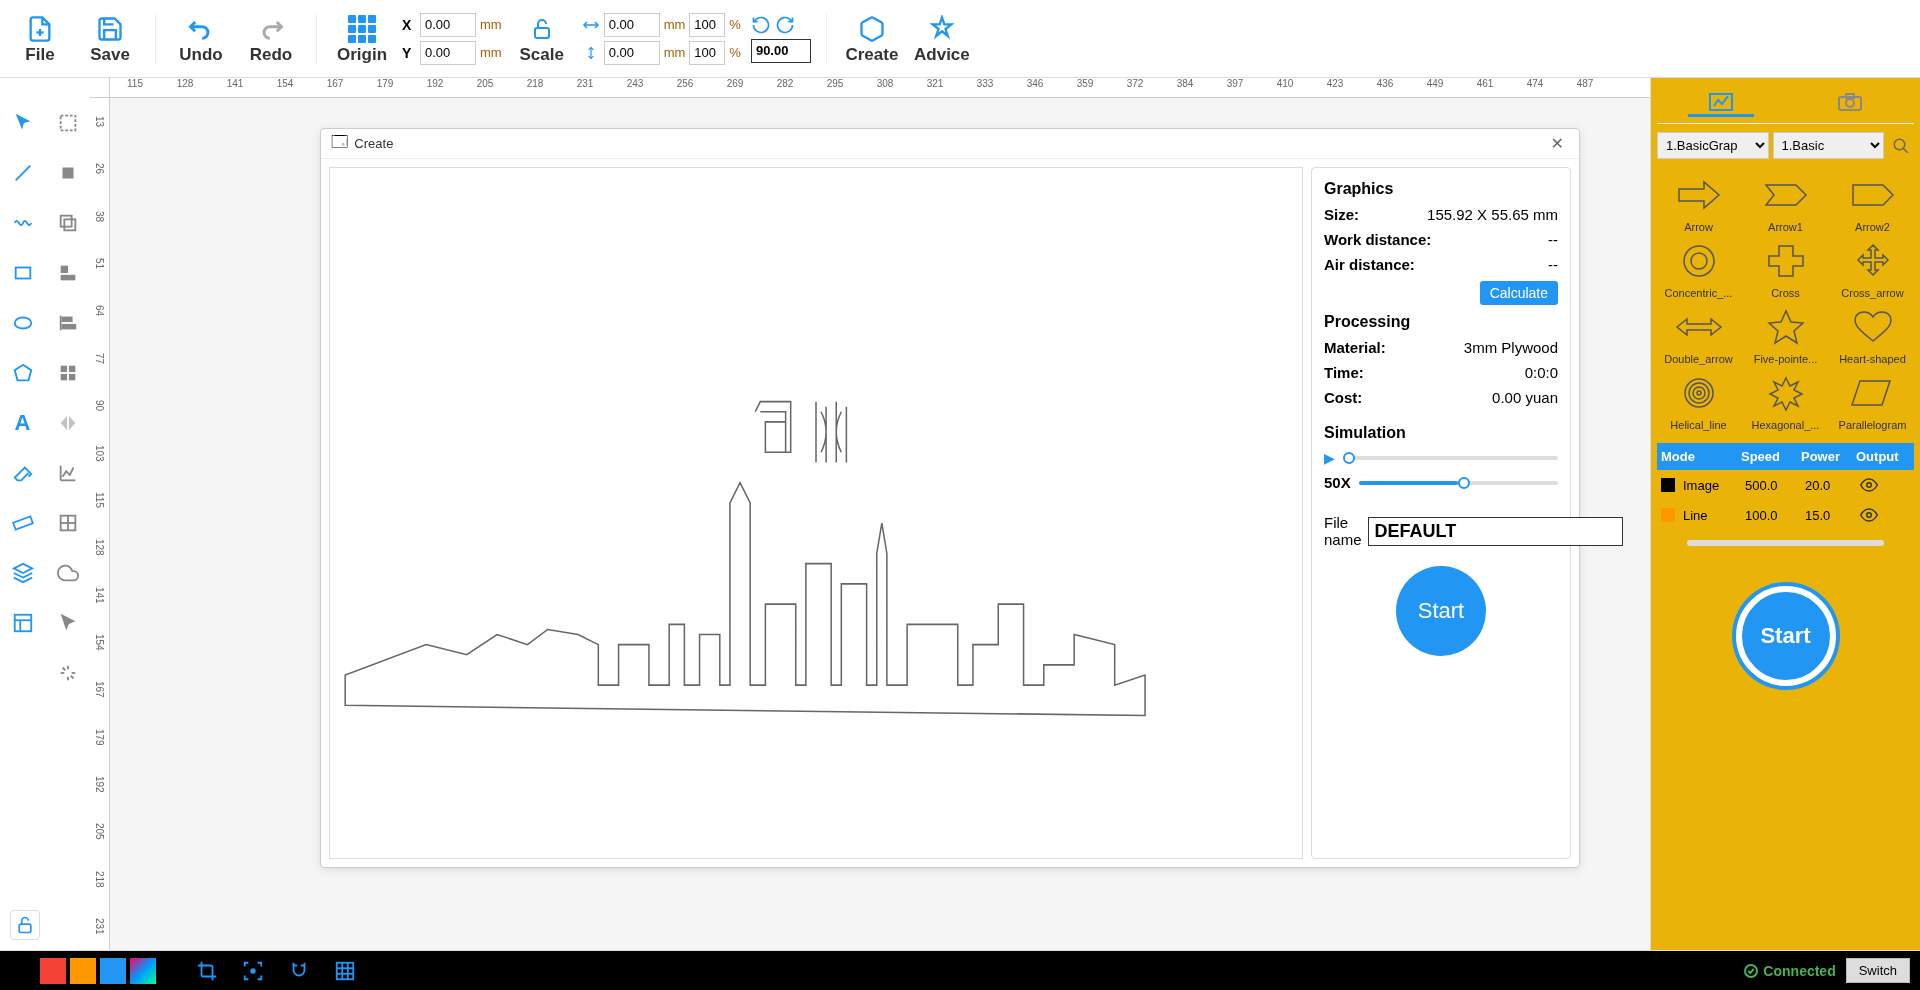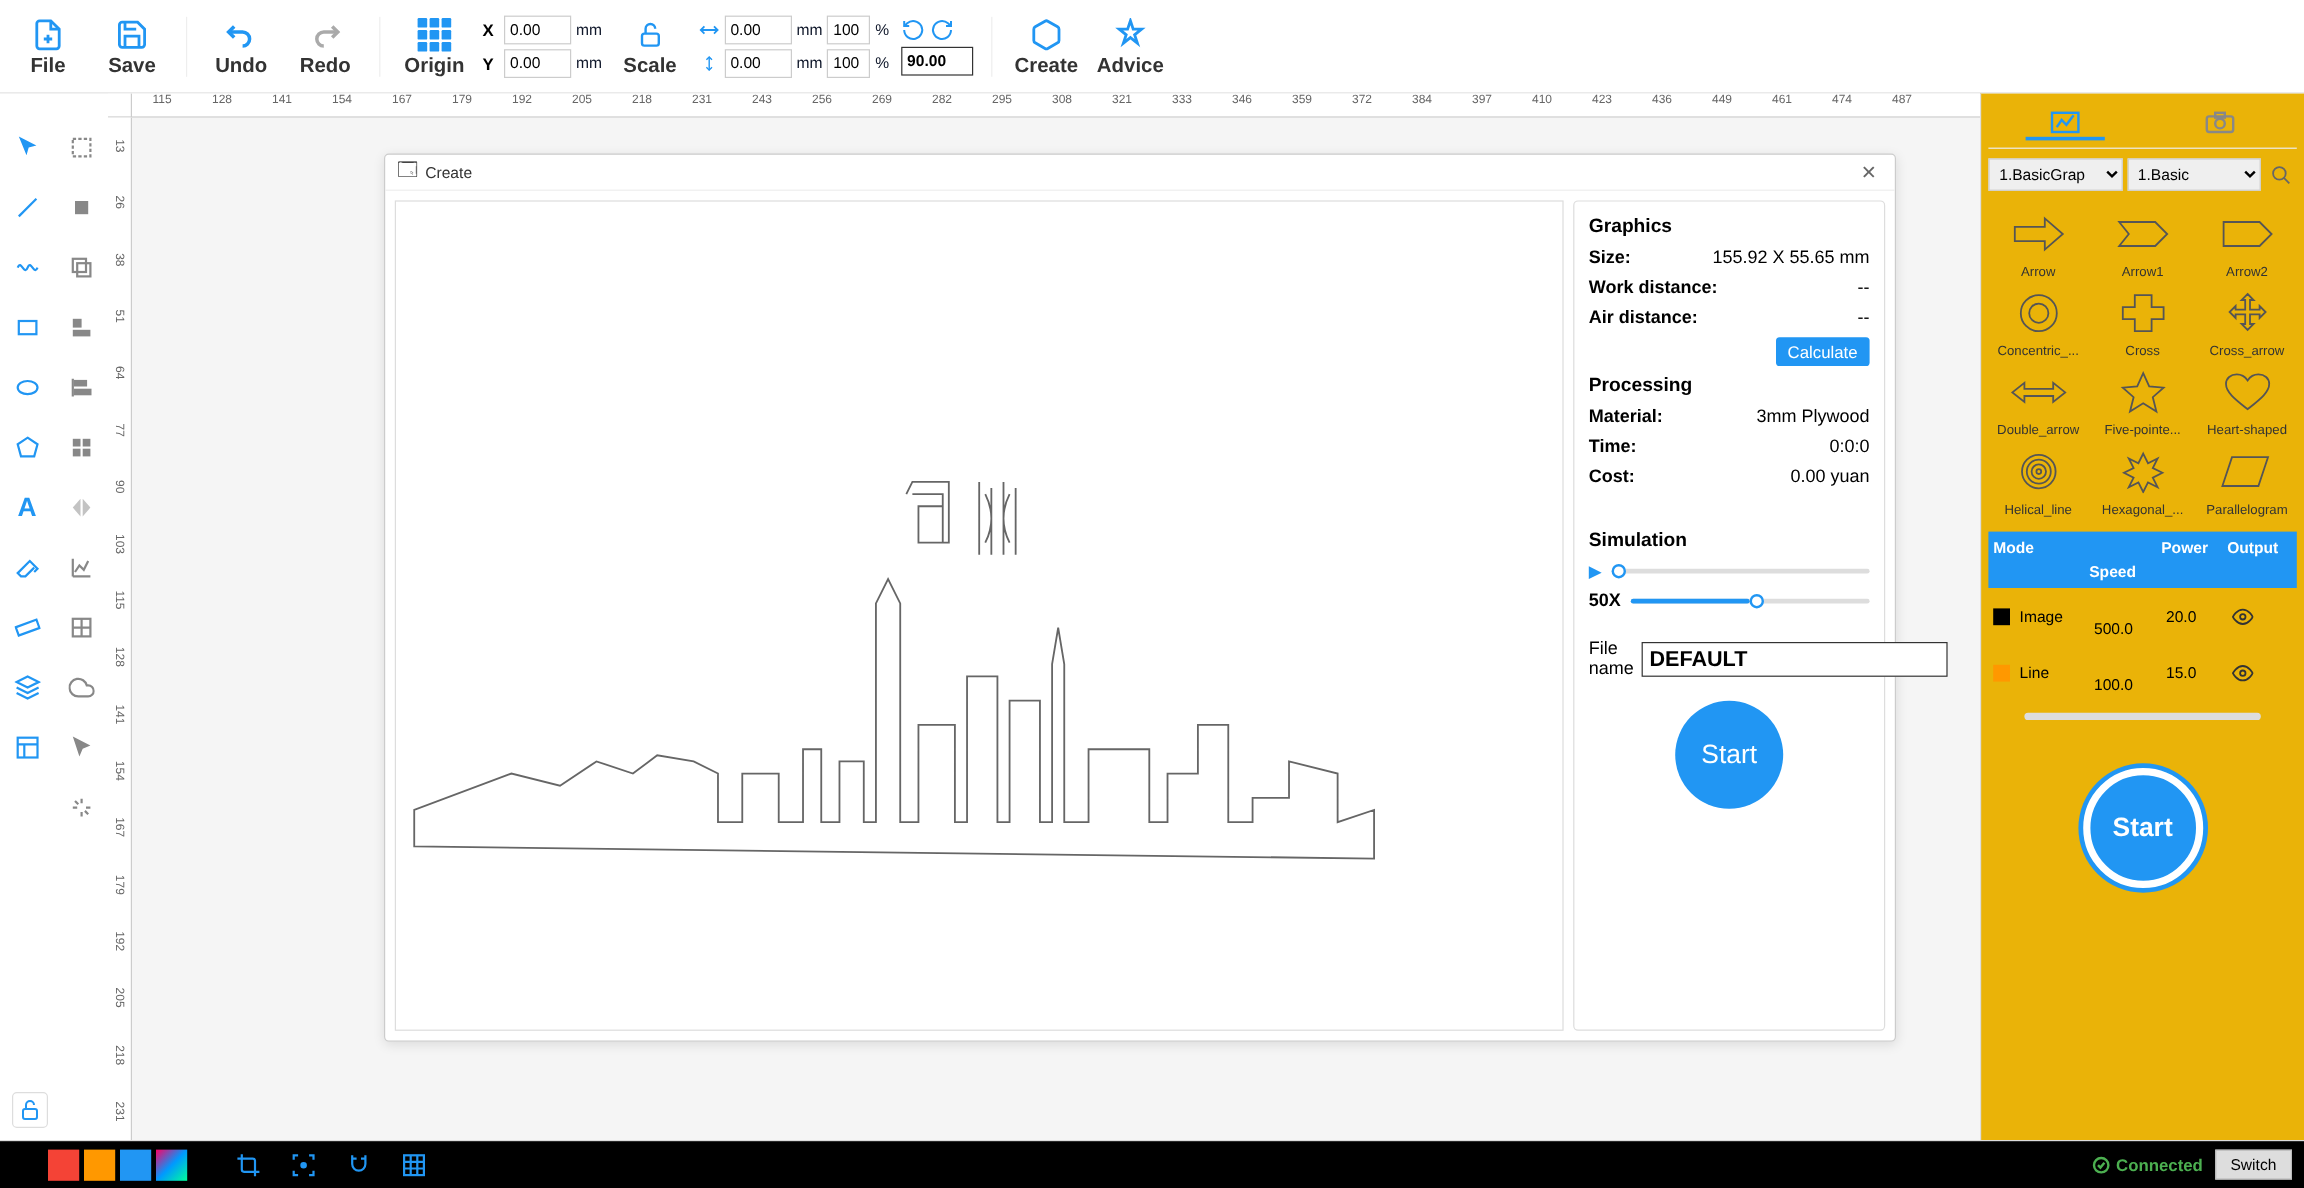--- a/index.html
+++ b/index.html
@@ -8,21 +8,21 @@
 
 .top-toolbar { background: #fff; height: 78px; display: flex; align-items: center; padding: 0 10px; border-bottom: 1px solid #ddd; gap: 10px; }
 .tb-btn { display: flex; flex-direction: column; align-items: center; justify-content: center; min-width: 60px; cursor: pointer; }
 .tb-icon { width: 32px; height: 32px; display: flex; align-items: center; justify-content: center; color: #2196F3; }
 .tb-label { font-size: 17px; color: #333; font-weight: 600; }
 .tb-sep { width: 1px; height: 50px; background: #eee; margin: 0 5px; }
 .coord-group { display: flex; flex-direction: column; gap: 4px; }
 .coord-row { display: flex; align-items: center; gap: 4px; font-size: 14px; }
 .coord-label { font-weight: bold; width: 14px; }
 .coord-input { width: 56px; height: 24px; border: 1px solid #ccc; padding: 0 4px; font-size: 13px; }
-.coord-unit { font-size: 13px; color: #0f172a; }
+.coord-unit { font-size: 13px; color: #a16207; }
 .grid-icon { display: grid; grid-template-columns: repeat(3, 8px); grid-template-rows: repeat(3, 8px); gap: 2px; }
 .grid-dot { background: #2196F3; border-radius: 1px; }
 .rotate-input { width: 60px; height: 24px; border: 1px solid #333; padding: 0 4px; font-size: 13px; font-weight: bold; }
 
 
 .main { display: flex; height: calc(990px - 78px - 40px); }
 .left-tools { width: 90px; background: #fff; display: flex; flex-direction: column; padding-top: 20px; }
 .tool-row { display: flex; justify-content: space-around; height: 50px; align-items: center; }
 .tool-item { width: 30px; height: 30px; display: flex; align-items: center; justify-content: center; cursor: pointer; color: #2196F3; }
 .tool-item.gray { color: #888; }
@@ -67,21 +67,21 @@
 .search-btn { width: 26px; display: flex; align-items: center; justify-content: center; color: #666; }
 .shapes-grid { display: grid; grid-template-columns: repeat(3, 1fr); gap: 4px; padding: 4px 0; max-height: 380px; overflow: hidden; }
 .shape-cell { display: flex; flex-direction: column; align-items: center; gap: 2px; cursor: pointer; }
 .shape-icon { width: 60px; height: 48px; display: flex; align-items: center; justify-content: center; }
 .shape-label { font-size: 11px; color: #333; text-align: center; white-space: nowrap; overflow: hidden; text-overflow: ellipsis; max-width: 80px; }
 
 .layer-table { margin-top: 8px; }
 .layer-header { display: flex; background: #2196F3; color: #fff; font-size: 13px; font-weight: bold; }
 .layer-header span, .layer-row span { padding: 6px 4px; text-align: left; }
 .lh-mode { width: 80px; }
-.lh-speed { width: 60px; margin-top: 20px; }
+.lh-speed { width: 60px; }
 .lh-power { width: 55px; }
 .lh-output { width: 50px; }
 .layer-row { display: flex; font-size: 13px; align-items: center; }
 .layer-color { width: 14px; height: 14px; margin: 0 4px; }
 .layer-mode { width: 62px; text-align: left; }
 .eye-icon { color: #333; }
 
 .right-start { width: 100px; height: 100px; border-radius: 50%; background: #2196F3; color: #fff; border: 6px solid #fff; box-shadow: 0 0 0 4px #2196F3; font-size: 22px; align-self: center; cursor: pointer; margin: 30px auto 10px; font-weight: bold; }
 .right-divider { height: 6px; background: #ddd; border-radius: 3px; margin: 10px 30px; }
 
@@ -509,21 +509,21 @@
               <span>3mm Plywood</span>
             </div>
           <div class="info-row">
               <span class="info-label">Time:</span>
               <span>0:0:0</span>
             </div>
           <div class="info-row">
               <span class="info-label">Cost:</span>
               <span>0.00 yuan</span>
             </div>
-          <div class="info-section-title" style="margin-top:28px">Simulation</div>
+          <div class="info-section-title" style="margin-top:10px">Simulation</div>
           <div class="sim-row">
             <span class="play-icon">▶</span>
             <div class="slider">
                 <div class="slider-thumb" style="left:0"></div>
               </div>
           </div>
           <div class="sim-row">
             <span style="font-weight:bold">50X</span>
             <div class="slider">
                 <div class="slider-fill" style="width:50%"></div>

